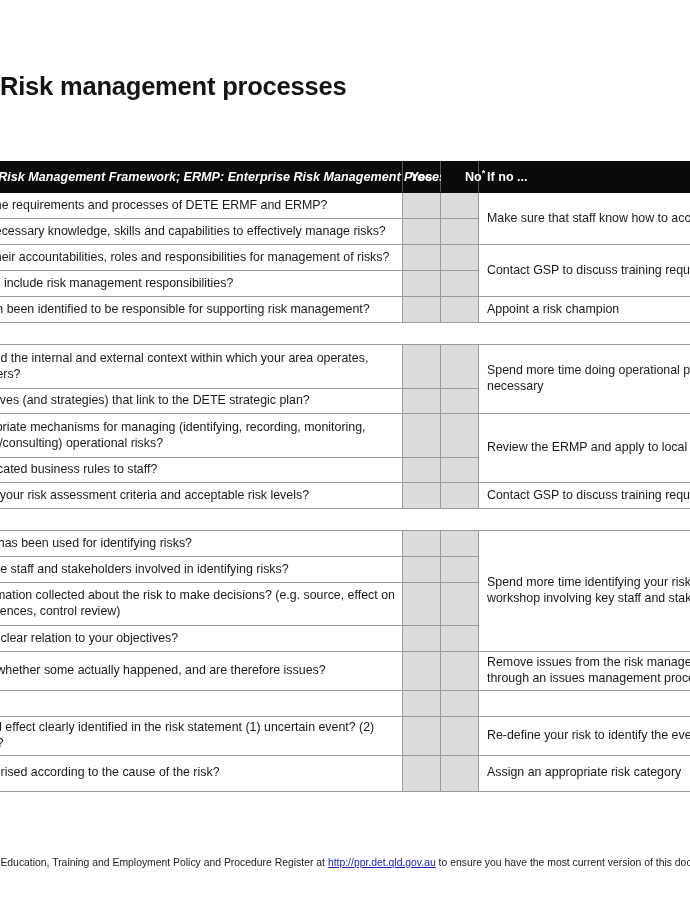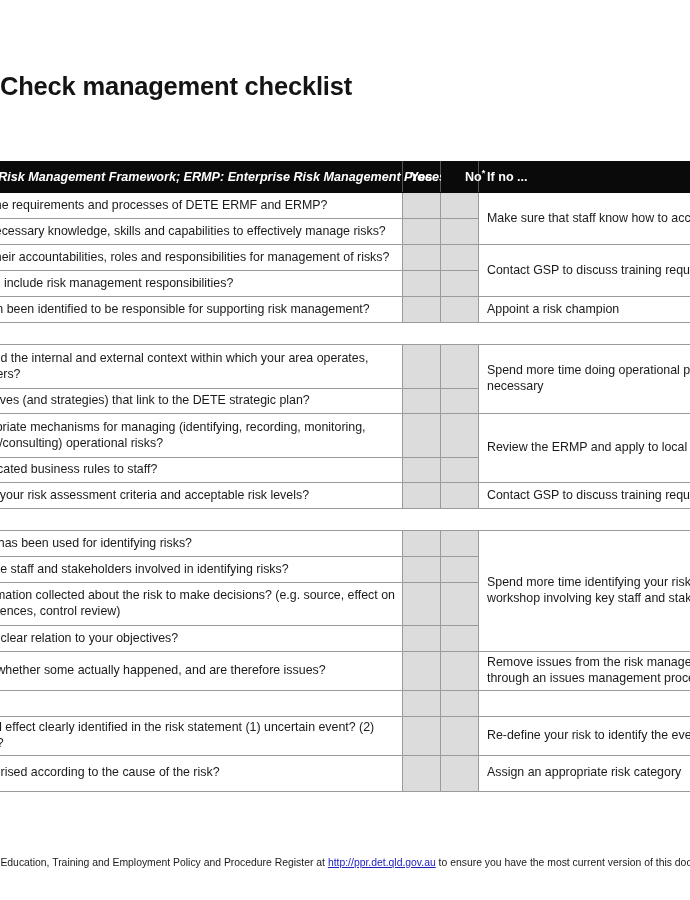--- a/index.html
+++ b/index.html
@@ -143,21 +143,21 @@
     color: #2020c0;
     text-decoration: underline;
     margin-top: 28px;
   }
 </style>
 </head>
 <body>
 
 <div class="page">
 
-  <div class="doc-title">Check management checklist</div>
+  <div class="doc-title">Risk management processes</div>
 
   <table class="tbl">
     <colgroup>
       <col class="c-q">
         <col class="c-yes">
         <col class="c-no">
         <col class="c-if">
     </colgroup>
     <tbody>
 

